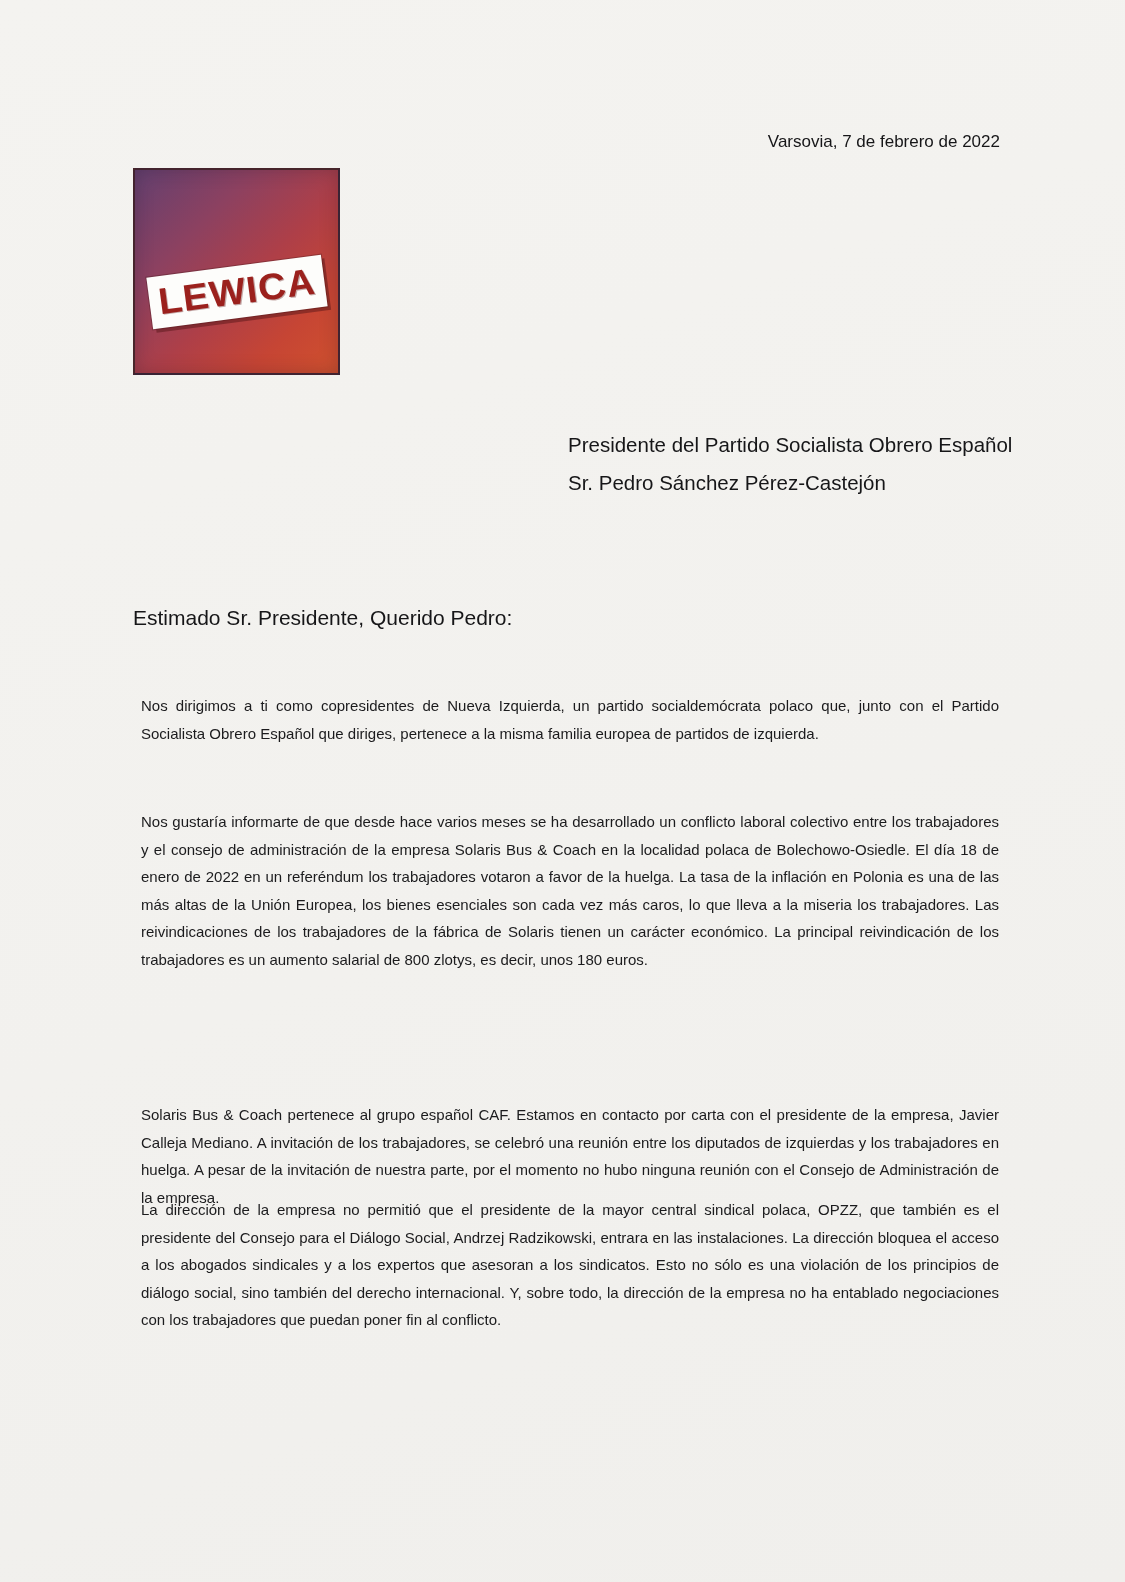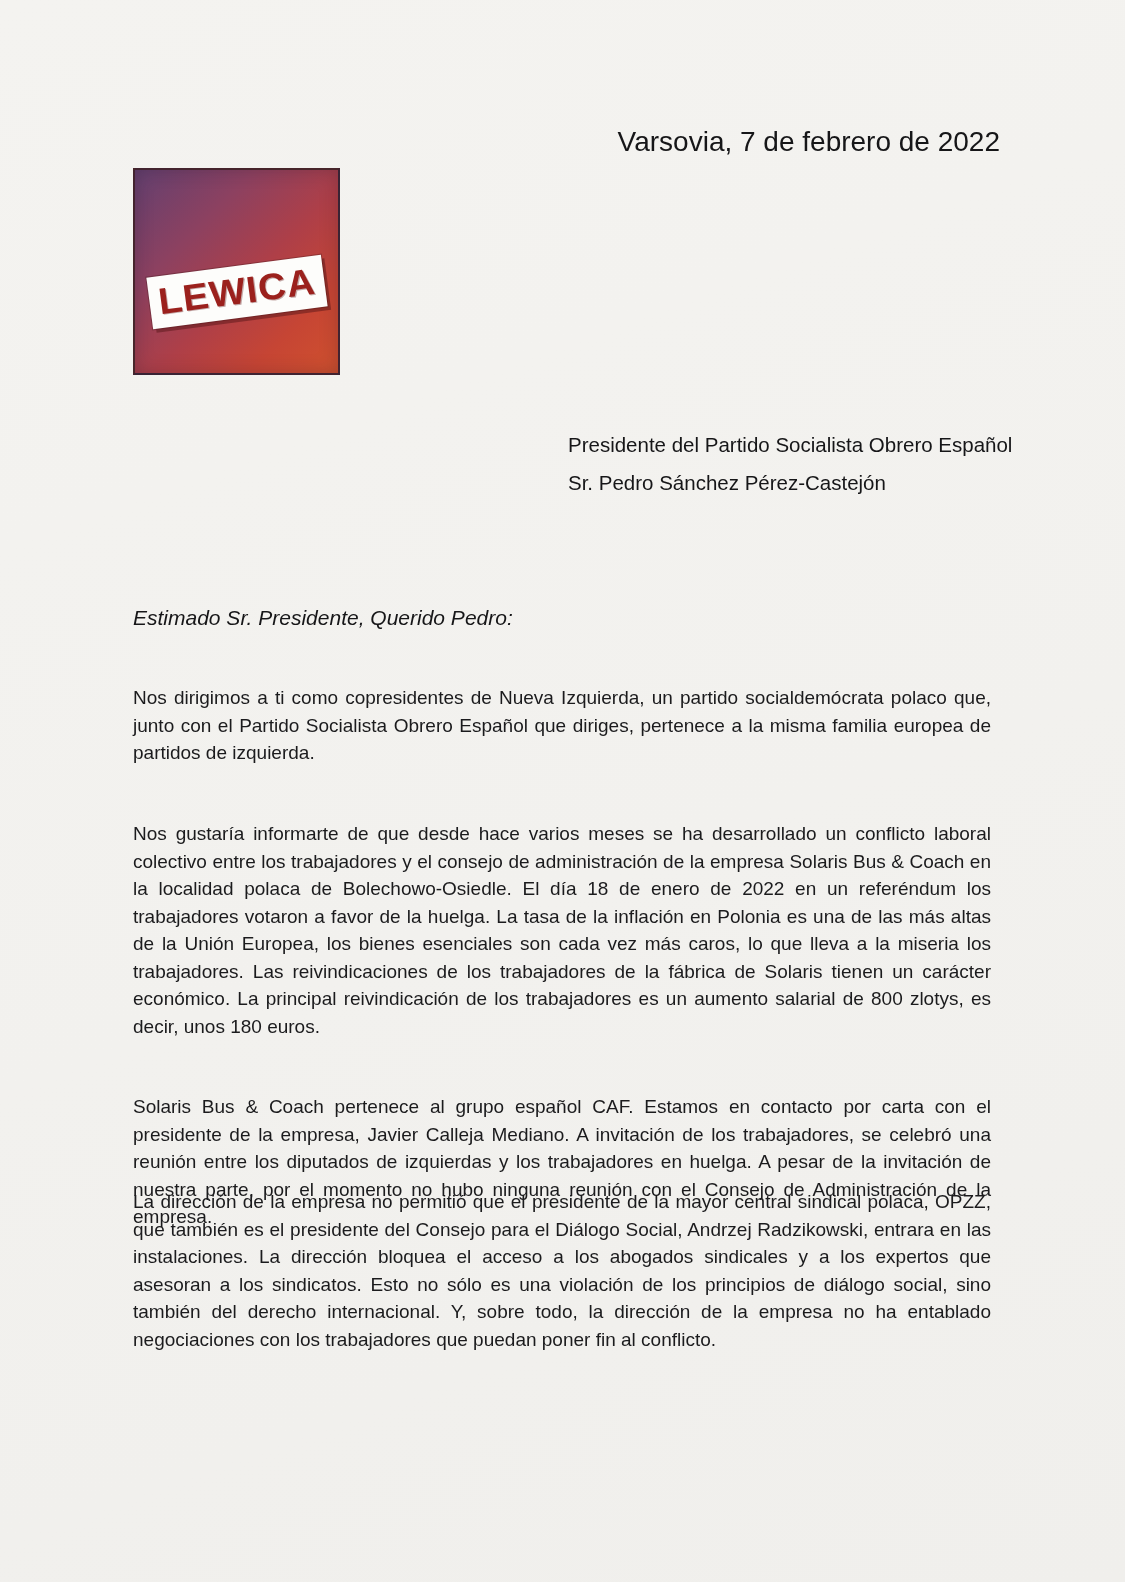--- a/index.html
+++ b/index.html
@@ -14,21 +14,21 @@
     margin: 0 auto;
     background: linear-gradient(160deg, #f4f3f0 0%, #f2f1ee 55%, #f0efec 100%);
     color: #1a1a1c;
     font-family: "Liberation Sans", "DejaVu Sans", sans-serif;
     overflow: hidden;
   }
   .date {
     position: absolute;
     top: 128px;
     right: 125px;
-    font-size: 28px;
+    font-size: 17px;
     line-height: 28px;
     color: #161618;
   }
   .logo {
     position: absolute;
     left: 133px;
     top: 168px;
     width: 207px;
     height: 207px;
     background: linear-gradient(135deg, #634070 0%, #8d4160 30%, #ae3f48 55%, #c64534 78%, #d0512e 100%);
@@ -67,36 +67,35 @@
     color: #161618;
   }
   .recipient-line + .recipient-line {
     margin-top: 11px;
   }
   .salutation {
     position: absolute;
     left: 133px;
     top: 604px;
     font-size: 21px;
-    font-style: italic;
     line-height: 28px;
     color: #161618;
   }
   .para {
     position: absolute;
     left: 133px;
     width: 858px;
-    margin: 0;
-    font-size: 19px;
+    margin: 8px;
+    font-size: 15px;
     line-height: 27.5px;
     text-align: justify;
     color: #1b1b1d;
   }
   .p1 { top: 684px; }
-  .p2 { top: 820px; }
+  .p2 { top: 800px; }
   .p3 { top: 1093px; }
   .p4 { top: 1188px; }
 </style>
 </head>
 <body>
 
 <div class="page">
 
   <div class="date">Varsovia, 7 de febrero de 2022</div>
 

